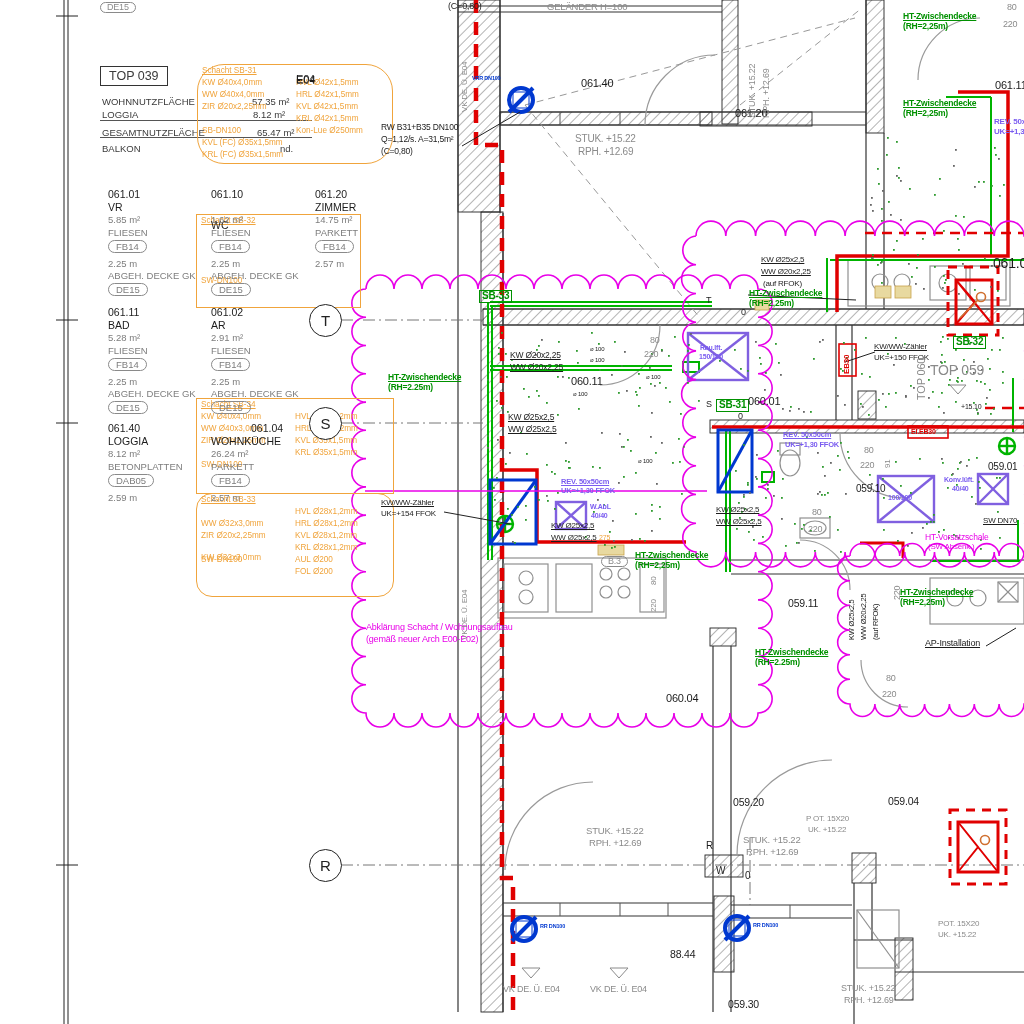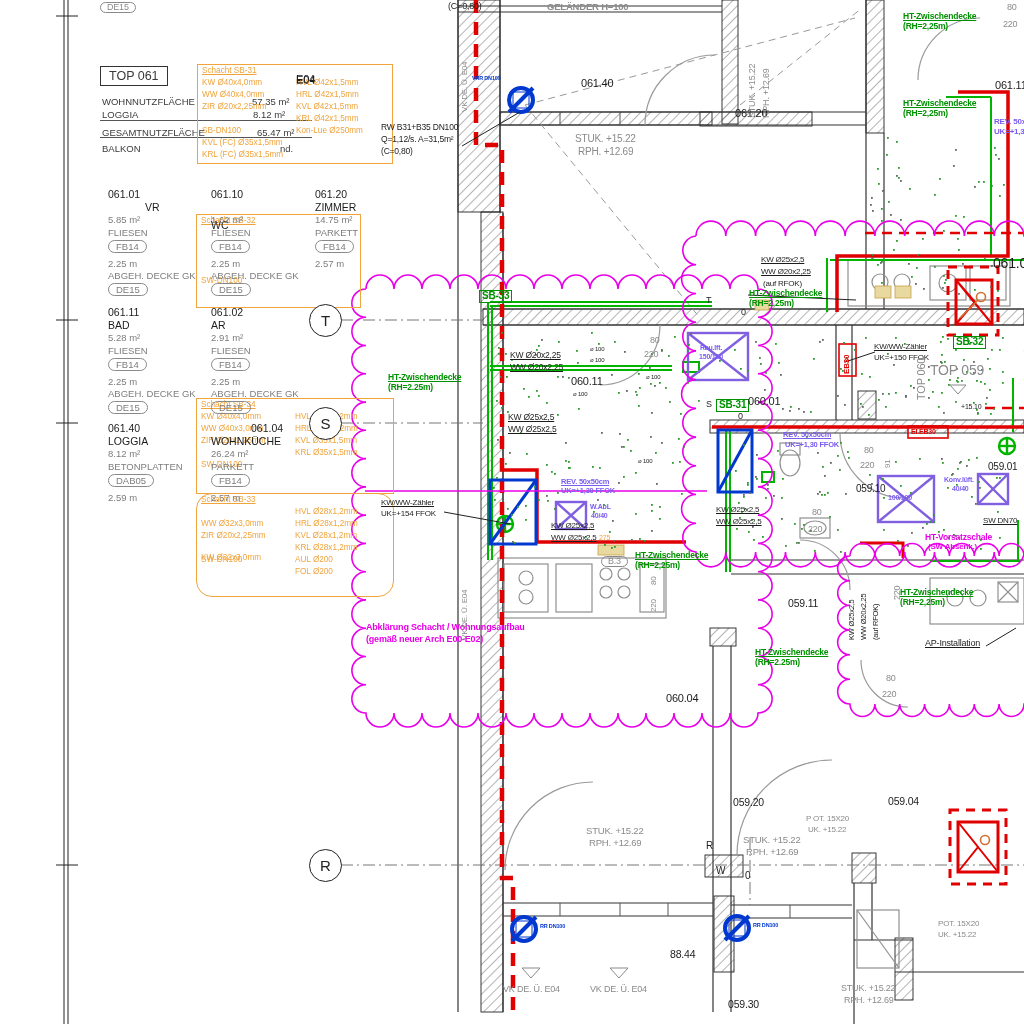--- a/index.html
+++ b/index.html
@@ -2,21 +2,21 @@
 <html><head>
 <meta charset="utf-8">
 <style>
   html,body{margin:0;padding:0;background:#fff;}
   #sheet{position:relative;width:1024px;height:1024px;background:#fff;overflow:hidden;
          font-family:"Liberation Sans",sans-serif;}
   #gfx{position:absolute;left:0;top:0;z-index:1;}
   #annot,#cards,#shafts,#legend{position:absolute;left:0;top:0;width:1024px;height:1024px;z-index:2;pointer-events:none;}
   .ann{position:absolute;white-space:nowrap;line-height:1.05;letter-spacing:-0.2px;}
   .c-k{color:#1c1c1c;} .c-g{color:#8a8a8a;} .c-gr{color:#009100;font-weight:bold;}
-  .c-or{color:#f0a43c;} .c-ma{color:#e800e8;font-weight:bold;} .c-pu{color:#7a5cf0;font-weight:bold;}
+  .c-or{color:#f0a43c;} .c-ma{color:#e800e8;font-weight:normal;} .c-pu{color:#7a5cf0;font-weight:bold;}
   .c-rd{color:#e00000;font-weight:bold;} .c-bl{color:#0038d0;font-weight:bold;} 
   .u{text-decoration:underline;}
   .box-stadium{border:1px solid #8a8a8a;border-radius:9px;padding:0 6px;}
   .box-green{border:1.4px solid #009100;padding:0 2px;}
   .rot{transform:rotate(-90deg);transform-origin:left top;}
   
   .tb-title{position:absolute;border:1px solid #333;color:#3a3a3a;padding:2px 8px;}
   .tb-row-label{position:absolute;color:#3a3a3a;}
   .tb-row-val{position:absolute;color:#3a3a3a;}
   .tb-rule{position:absolute;height:0;border-top:1px solid #555;}
@@ -666,35 +666,35 @@
         <rect x="980" y="539" width="1.8" height="1.8" fill="#2f9b2f"></rect>
         <rect x="883" y="497" width="1.8" height="1.8" fill="#2f9b2f"></rect>
         <rect x="952" y="473" width="1.8" height="1.8" fill="#666"></rect>
         <rect x="948" y="537" width="1.8" height="1.8" fill="#666"></rect>
         <rect x="955" y="535" width="1.8" height="1.8" fill="#2f9b2f"></rect>
         <rect x="979" y="487" width="1.8" height="1.8" fill="#2f9b2f"></rect>
       </g>
 </svg>
 
 <div id="legend">
-      <div class="tb-title" style="left: 100px; top: 66px; font-size: 12.5px;">TOP 061</div>
+      <div class="tb-title" style="left: 100px; top: 66px; font-size: 12.5px;">TOP 039</div>
       <div class="tb-row-label" style="left: 102px; top: 96px; font-size: 9.5px;">WOHNNUTZFLÄCHE</div>
       <div class="tb-row-val" style="left: 252px; top: 96px; font-size: 9.5px;">57.35 m²</div>
       <div class="tb-row-label" style="left: 102px; top: 109px; font-size: 9.5px;">LOGGIA</div>
       <div class="tb-row-val" style="left: 253px; top: 109px; font-size: 9.5px;">8.12 m²</div>
       <div class="tb-row-label" style="left: 102px; top: 127px; font-size: 9.5px;">GESAMTNUTZFLÄCHE</div>
       <div class="tb-row-val" style="left: 257px; top: 127px; font-size: 9.5px;">65.47 m²</div>
       <div class="tb-row-label" style="left: 102px; top: 143px; font-size: 9.5px;">BALKON</div>
       <div class="tb-row-val" style="left: 280px; top: 143px; font-size: 9.5px;">nd.</div>
       <div class="tb-rule" style="left: 100px; top: 120px; width: 212px;"></div>
       <div class="tb-rule" style="left: 100px; top: 137px; width: 212px;"></div>
       <div class="tb-row-label" style="left: 296px; top: 74px; font-size: 11px; color: rgb(28, 28, 28);">E04</div>
     </div>
 <div id="shafts">
-      <div class="shaft" style="left: 197px; top: 64px; width: 194px; height: 98px; font-size: 8.2px;">
+      <div class="shaft" style="left: 197px; top: 64px; width: 194px; height: 98px; font-size: 8.2px; border-radius: 27px;">
         <div class="ttl">Schacht SB-31</div>
         <div class="ln" style="left: 4px; top: 13px;">KW Ø40x4,0mm</div>
         <div class="ln" style="left: 98px; top: 13px;">HVL Ø42x1,5mm</div>
         <div class="ln" style="left: 4px; top: 25px;">WW Ø40x4,0mm</div>
         <div class="ln" style="left: 98px; top: 25px;">HRL Ø42x1,5mm</div>
         <div class="ln" style="left: 4px; top: 37px;">ZIR Ø20x2,25mm</div>
         <div class="ln" style="left: 98px; top: 37px;">KVL Ø42x1,5mm</div>
         <div class="ln" style="left: 98px; top: 49px;">KRL Ø42x1,5mm</div>
         <div class="ln" style="left: 4px; top: 61px;">SB-DN100</div>
         <div class="ln" style="left: 98px; top: 61px;">Kon-Lue Ø250mm</div>
@@ -726,21 +726,21 @@
         <div class="ln" style="left: 98px; top: 37px;">KVL Ø28x1,2mm</div>
         <div class="ln" style="left: 98px; top: 49px;">KRL Ø28x1,2mm</div>
         <div class="ln" style="left: 4px; top: 61px;">SW-DN100</div>
         <div class="ln" style="left: 98px; top: 61px;">AUL Ø200</div>
         <div class="ln" style="left: 98px; top: 73px;">FOL Ø200</div>
       </div>
     </div>
 <div id="cards">
       <div class="card" style="left: 108px; top: 188px;">
         <div class="rc-num" style="top: 0px;">061.01</div>
-        <div class="rc-name" style="top: 13px; margin-left: 37px;">VR</div>
+        <div class="rc-name" style="top: 13px;">VR</div>
         <div class="rc-dim" style="top: 26px;">5.85 m²</div>
         <div class="rc-dim" style="top: 39px;">FLIESEN</div>
         <div class="rc-code" style="top: 52px;">FB14</div>
         <div class="rc-dim" style="top: 70px;">2.25 m</div>
         <div class="rc-dim" style="top: 82px;">ABGEH. DECKE GK</div>
         <div class="rc-code" style="top: 95px;">DE15</div>
       </div>
       <div class="card" style="left: 211px; top: 188px;">
         <div class="rc-num" style="top: 0px;">061.10</div>
         <div class="rc-name" style="top: 31px;">WC</div>
@@ -795,21 +795,21 @@
         <div class="rc-code" style="top: 52px;">FB14</div>
         <div class="rc-dim" style="top: 70px;">2.57 m</div>
       </div>
       <div class="gridcirc" style="left: 309px; top: 304px;">T</div>
       <div class="gridcirc" style="left: 309px; top: 407px;">S</div>
       <div class="gridcirc" style="left: 309px; top: 849px;">R</div>
     </div>
 <div id="annot">
       <div class="ann c-g box-stadium" style="left: 100px; top: 2px; font-size: 9px;">DE15</div>
       <div class="ann c-k" style="left: 448px; top: 2px; font-size: 9px;">(C=0,80)</div>
-      <div class="ann c-g" style="left: 547px; top: 2px; font-size: 9.5px; font-weight: bold;">GELÄNDER  H=100</div>
+      <div class="ann c-g" style="left: 547px; top: 2px; font-size: 9.5px;">GELÄNDER  H=100</div>
       <div class="ann c-k" style="left: 581px; top: 78px; font-size: 11px;">061.40</div>
       <div class="ann c-k" style="left: 381px; top: 123px; font-size: 8.5px;">RW B31+B35 DN100</div>
       <div class="ann c-k" style="left: 381px; top: 135px; font-size: 8.5px;">Q=1,12/s.  A=31,5m²</div>
       <div class="ann c-k" style="left: 381px; top: 147px; font-size: 8.5px;">(C=0,80)</div>
       <div class="ann c-g" style="left: 575px; top: 134px; font-size: 10px;">STUK. +15.22</div>
       <div class="ann c-g" style="left: 578px; top: 147px; font-size: 10px;">RPH. +12.69</div>
       <div class="ann c-k" style="left: 735px; top: 108px; font-size: 11px;">061.20</div>
       <div class="ann c-g rot" style="left: 748px; top: 118px; font-size: 9px;">STUK. +15.22</div>
       <div class="ann c-g rot" style="left: 762px; top: 118px; font-size: 9px;">RPH. +12.69</div>
       <div class="ann c-gr u" style="left: 903px; top: 12px; font-size: 8.5px;">HT-Zwischendecke</div>

